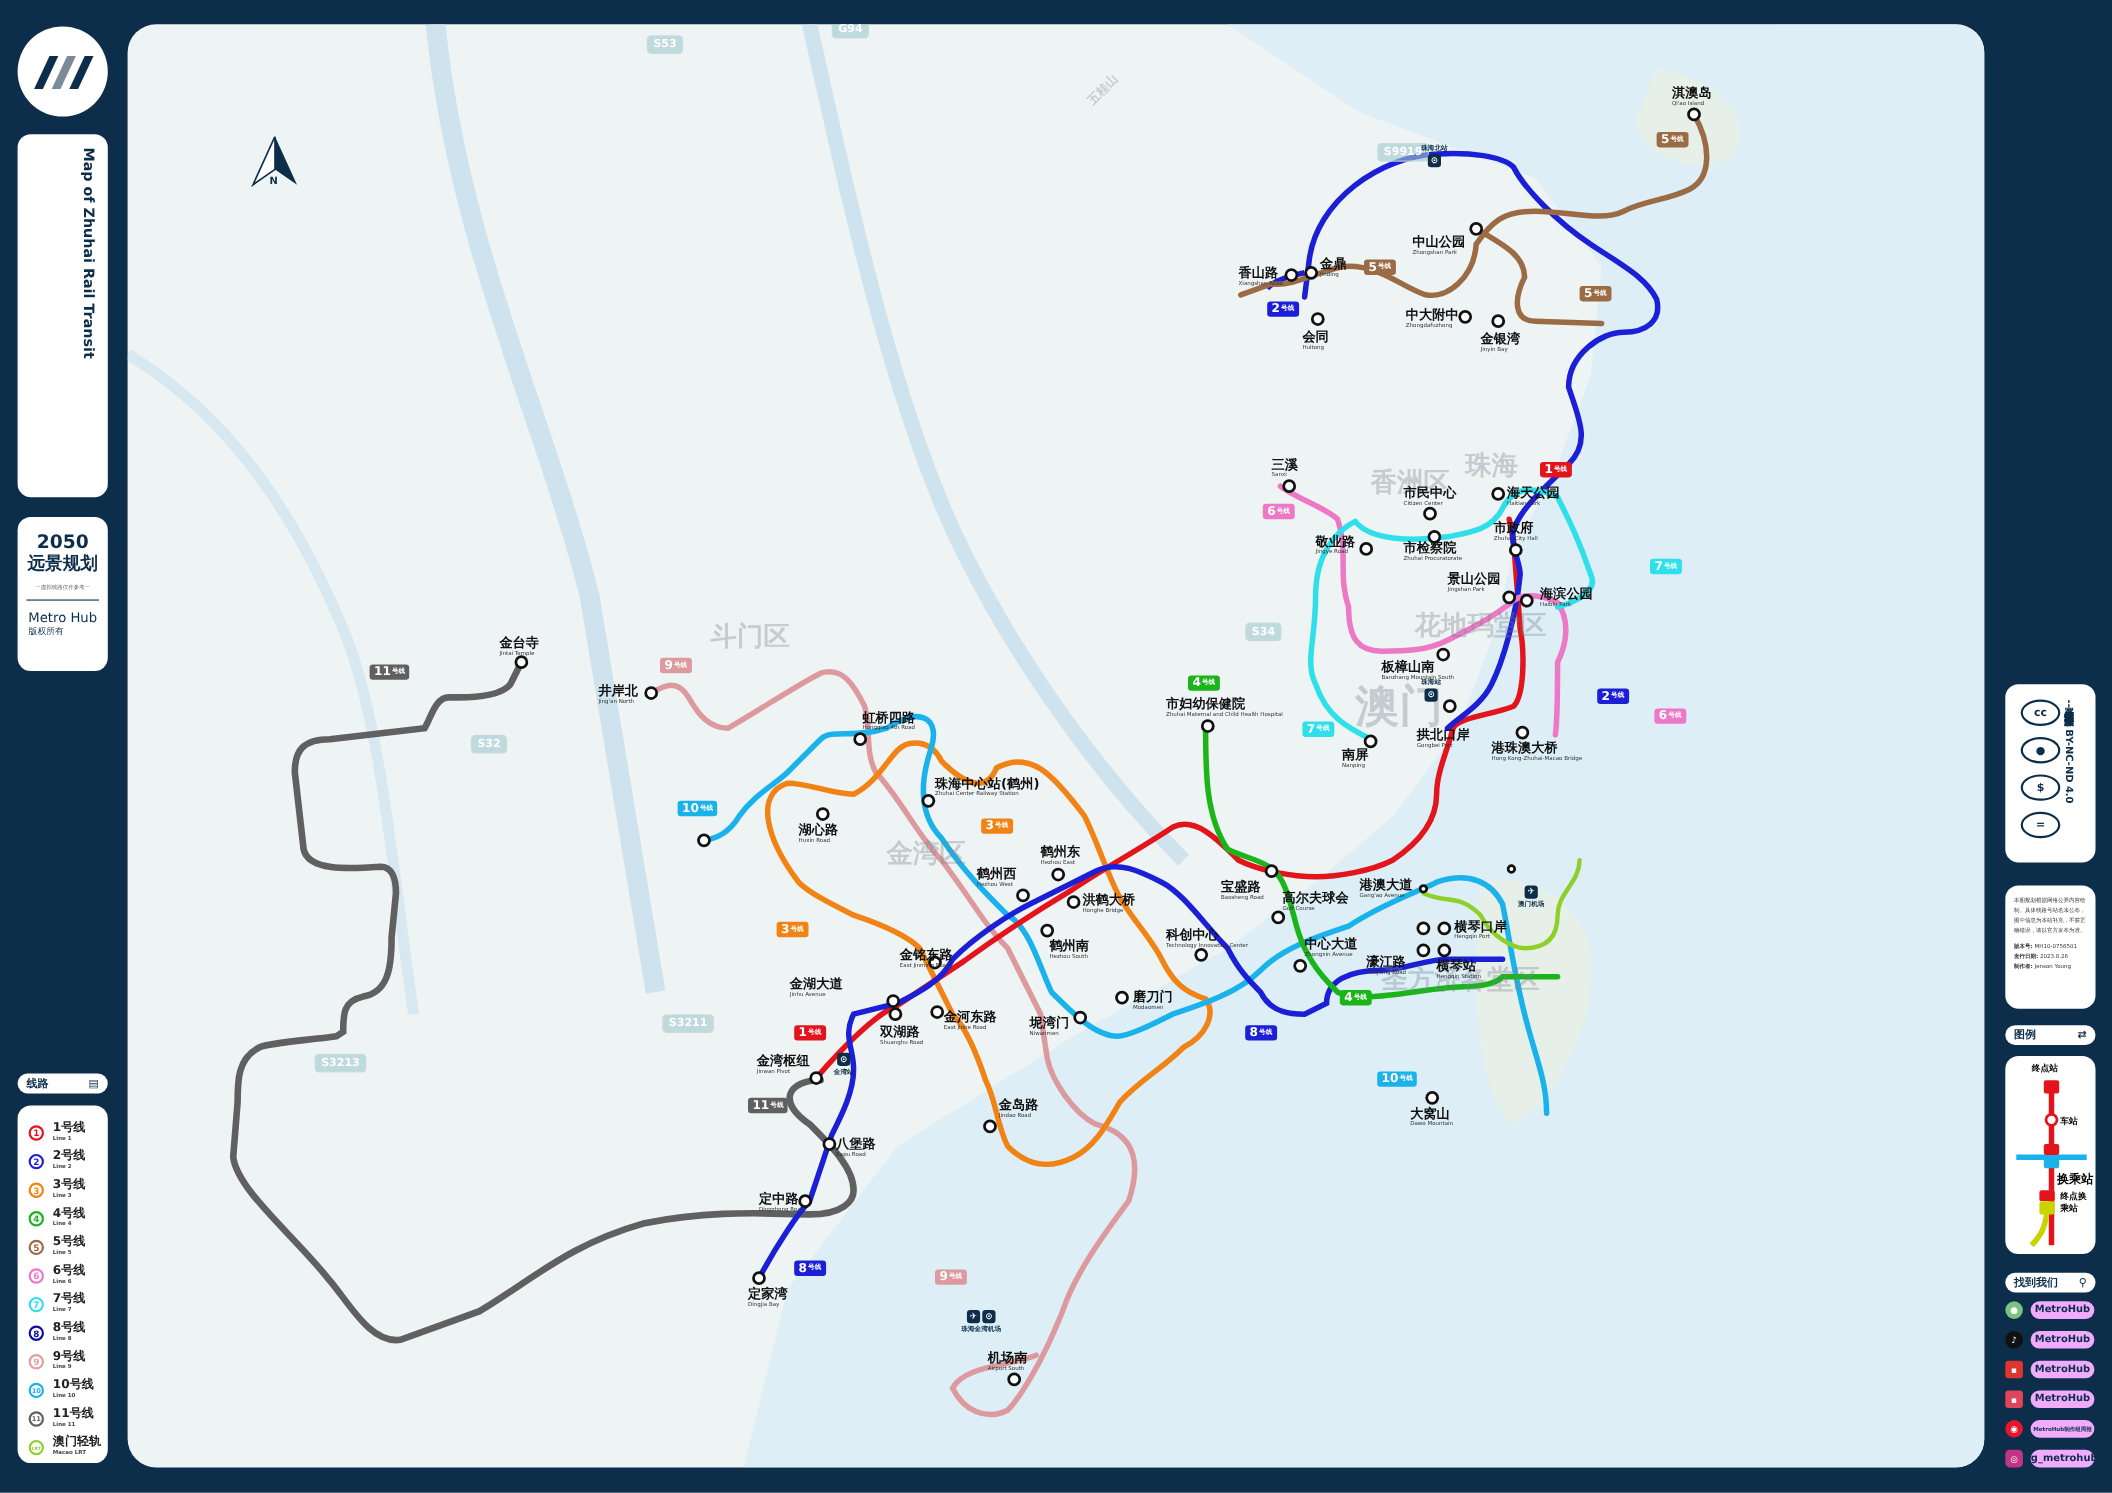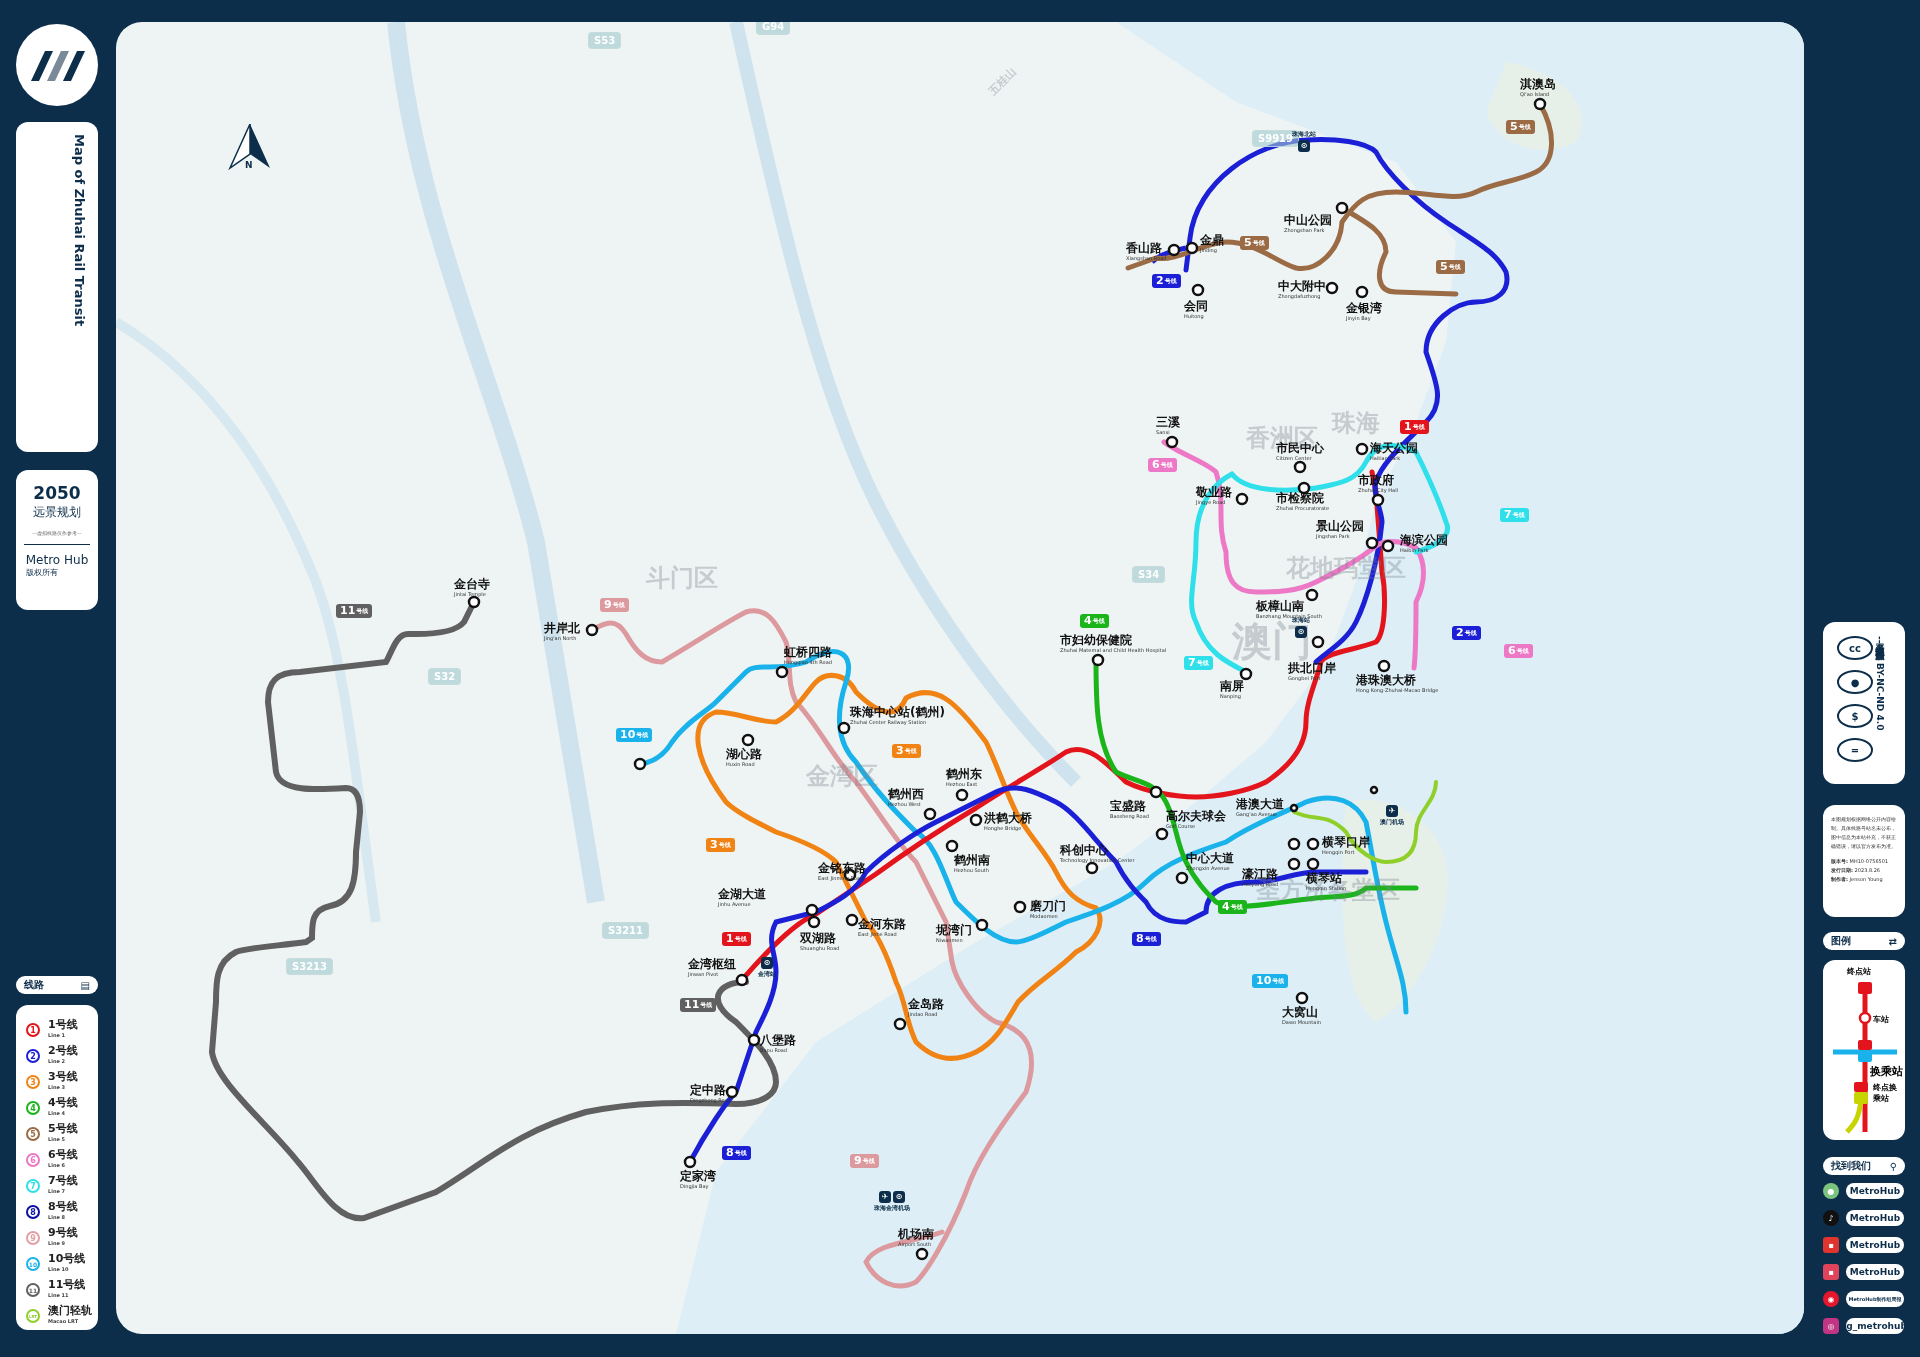--- a/index.html
+++ b/index.html
@@ -5,42 +5,42 @@
   html,body{margin:0;padding:0;}
   body{width:1920px;height:1357px;background:#0d2e4a;position:relative;overflow:hidden;font-family:"DejaVu Sans","Liberation Sans",sans-serif;}
   .map{position:absolute;left:116px;top:22px;width:1688px;height:1312px;border-radius:26px;overflow:hidden;background:#eef4f3;}
   .map svg{position:absolute;left:0;top:0;}
   .logo{position:absolute;left:16px;top:24px;width:82px;height:82px;border-radius:50%;background:#fff;display:flex;align-items:center;justify-content:center;}
   .title-card{position:absolute;left:16px;top:122px;width:82px;height:330px;background:#fff;border-radius:12px;}
   .title-zh{position:absolute;left:12px;top:14px;width:40px;font-size:34px;font-weight:bold;line-height:38px;color:#0d2e4a;text-align:center;}
   .title-en{position:absolute;left:56px;top:12px;writing-mode:vertical-rl;font-size:13px;font-weight:bold;color:#0d2e4a;}
   .year-card{position:absolute;left:16px;top:470px;width:82px;height:140px;background:#fff;border-radius:12px;text-align:center;color:#0d2e4a;}
   .year-card .y{font-size:17px;font-weight:bold;margin-top:14px;line-height:18px;}
-  .year-card .p{font-size:12px;font-weight:normal;line-height:20px;}
+  .year-card .p{font-size:16px;font-weight:bold;line-height:20px;}
   .year-card .s{font-size:5px;color:#666;margin-top:8px;}
   .year-card hr{border:none;border-top:1px solid #0d2e4a;margin:8px 8px;}
   .year-card .b{font-size:12px;}
   .year-card .c{font-size:8px;text-align:left;padding-left:10px;}
   .lines-head{position:absolute;left:16px;top:976px;width:82px;height:18px;background:#fff;border-radius:9px;font-size:10px;font-weight:bold;color:#0d2e4a;display:flex;align-items:center;justify-content:space-between;padding:0 8px;box-sizing:border-box;}
   .lines-card{position:absolute;left:16px;top:1005px;width:82px;height:325px;background:#fff;border-radius:12px;}
   .line-item{position:absolute;left:10px;display:flex;align-items:center;}
   .line-item .num{width:14px;height:14px;border-radius:50%;border:2.5px solid;font-size:8px;font-weight:bold;display:flex;align-items:center;justify-content:center;box-sizing:border-box;}
   .line-item .lbl{margin-left:8px;font-size:11px;font-weight:bold;color:#222;line-height:11px;}
   .line-item .en{font-size:5px;color:#444;display:block;}
   .cc-card{position:absolute;left:1823px;top:622px;width:82px;height:162px;background:#fff;border-radius:12px;}
   .cc-icon{position:absolute;left:14px;width:36px;height:24px;border:2.5px solid #0d2e4a;border-radius:50%;box-sizing:border-box;font-size:10px;font-weight:bold;display:flex;align-items:center;justify-content:center;color:#0d2e4a;}
   .cc-text{position:absolute;left:50px;top:14px;writing-mode:vertical-rl;font-size:9px;font-weight:bold;color:#0d2e4a;}
   .note-card{position:absolute;left:1823px;top:805px;width:82px;height:112px;background:#fff;border-radius:12px;font-size:5px;color:#333;padding:10px 8px;box-sizing:border-box;line-height:9px;}
   .note-card .meta{margin-top:6px;}
   .legend-head{position:absolute;left:1823px;top:932px;width:82px;height:18px;background:#fff;border-radius:9px;font-size:10px;font-weight:bold;color:#0d2e4a;display:flex;align-items:center;justify-content:space-between;padding:0 8px;box-sizing:border-box;}
   .legend-card{position:absolute;left:1823px;top:960px;width:82px;height:180px;background:#fff;border-radius:12px;}
   .find-head{position:absolute;left:1823px;top:1157px;width:82px;height:18px;background:#fff;border-radius:9px;font-size:10px;font-weight:bold;color:#0d2e4a;display:flex;align-items:center;justify-content:space-between;padding:0 8px;box-sizing:border-box;}
   .social{position:absolute;left:1823px;display:flex;align-items:center;}
   .social .ic{width:16px;height:16px;border-radius:50%;display:flex;align-items:center;justify-content:center;font-size:8px;color:#fff;}
-  .social .pill{margin-left:7px;width:58px;height:16px;background:#ffffff;border-radius:8px;font-size:9px;font-weight:bold;color:#0d2e4a;display:flex;align-items:center;justify-content:center;white-space:nowrap;overflow:hidden;}
+  .social .pill{margin-left:7px;width:58px;height:16px;background:#f0abfc;border-radius:8px;font-size:9px;font-weight:bold;color:#0d2e4a;display:flex;align-items:center;justify-content:center;white-space:nowrap;overflow:hidden;}
   .st{position:absolute;white-space:nowrap;color:#111;font-weight:bold;font-size:12px;line-height:13px;}
   .st .en{display:block;font-size:5px;font-weight:normal;color:#333;line-height:6px;}
   .badge{position:absolute;height:14px;border-radius:3px;color:#fff;font-weight:bold;font-size:11px;line-height:14px;padding:0 4px;white-space:nowrap;}
   .badge small{font-size:6px;margin-left:1px;vertical-align:top;}
   .district{position:absolute;font-size:24px;font-weight:bold;color:rgba(120,130,140,0.35);white-space:nowrap;}
   .road{position:absolute;font-size:10px;font-weight:bold;color:#fff;background:rgba(160,200,205,0.6);border:1px solid rgba(200,220,220,0.8);border-radius:4px;padding:2px 5px;}
   .poi{position:absolute;font-size:6px;color:#0d2e4a;font-weight:bold;text-align:center;white-space:nowrap;}
   .poi .ico{display:inline-block;width:12px;height:12px;background:#0d2e4a;border-radius:3px;color:#fff;font-size:8px;line-height:12px;margin:1px;}
 </style>
 </head>

